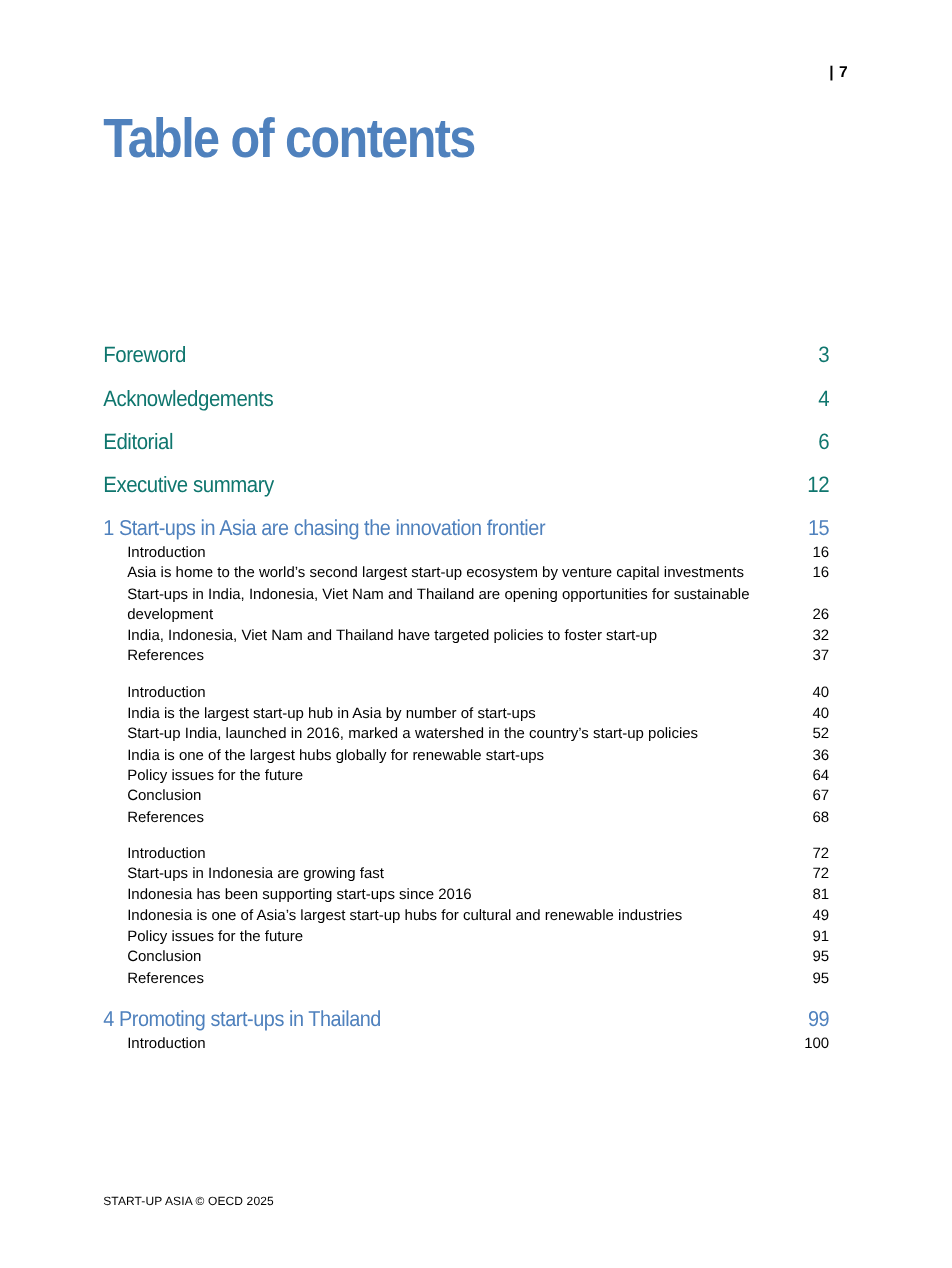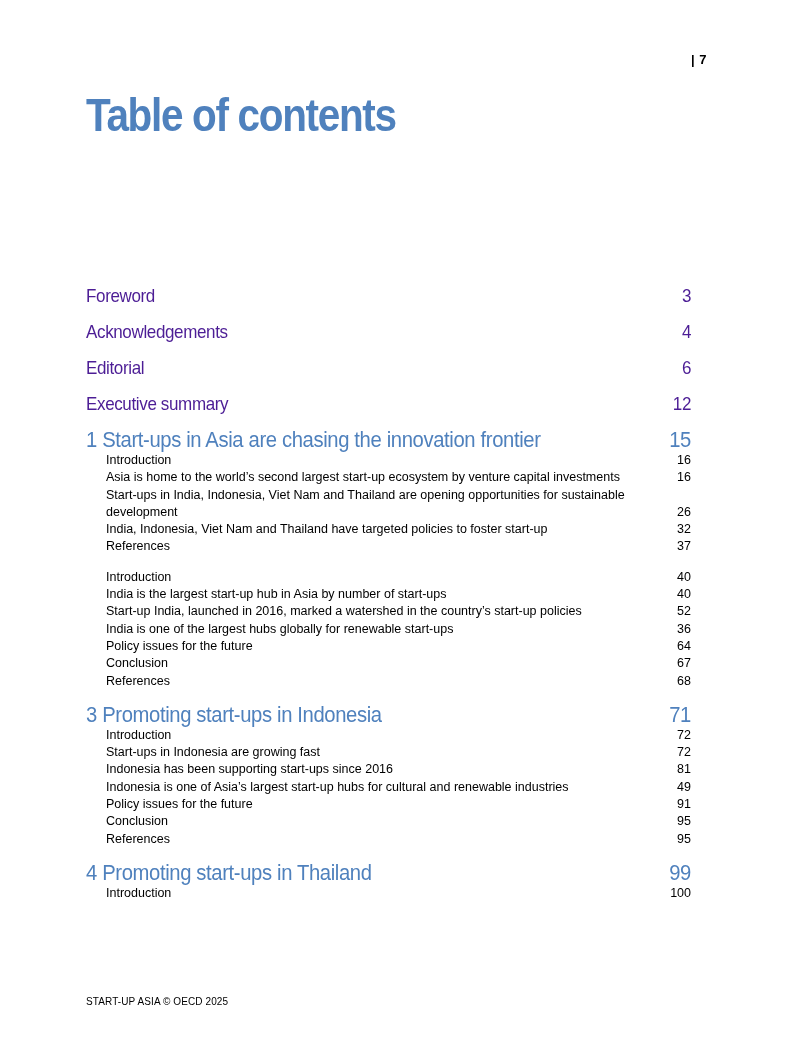--- a/index.html
+++ b/index.html
@@ -3,26 +3,26 @@
   <meta charset="utf-8">
   <style>
     html, body { margin: 0; padding: 0; background: #ffffff; }
     body { width: 793px; height: 1057px; position: relative; overflow: hidden; font-family: "Liberation Sans", sans-serif; color: #000; }
     .page-number { position: absolute; top: 52px; right: 86px; font-size: 13px; font-weight: bold; letter-spacing: 0.5px; }
     .title { position: absolute; top: 88px; left: 86px; margin: 0; font-size: 46px; font-weight: bold; color: #4f81bd; letter-spacing: -1.5px; transform: scaleX(0.88); transform-origin: left; white-space: nowrap; }
     .toc { position: absolute; top: 284px; left: 86px; width: 605px; }
     .toc-row { display: flex; justify-content: space-between; align-items: flex-end; }
     .toc-row .label { flex: 1; }
     .toc-row .page { text-align: right; min-width: 30px; }
-    .main-entry { font-size: 18.5px; color: #4c1d95; height: 36px; line-height: 24px; align-items: flex-start; letter-spacing: -0.4px; gap: 28px; }
+    .main-entry { font-size: 18.5px; color: #0f766e; height: 36px; line-height: 24px; align-items: flex-start; letter-spacing: -0.4px; gap: 28px; }
     .main-entry .label, .main-entry .page { display: inline-block; transform: scaleX(0.92); }
     .main-entry .label { transform-origin: left; }
     .main-entry .page { transform-origin: right; }
     .chapter { margin-bottom: 13px; }
-    .chapter-head { font-size: 22px; color: #4f81bd; height: 24px; line-height: 24px; letter-spacing: -0.4px; gap: 24px; }
+    .chapter-head { font-size: 18px; color: #4f81bd; height: 24px; line-height: 24px; letter-spacing: -0.4px; gap: 24px; }
     .chapter-head .label { transform: scaleX(0.92); transform-origin: left; display: inline-block; white-space: nowrap; }
     .chapter-head .page { transform: scaleX(0.92); transform-origin: right; display: inline-block; }
     .sub { font-size: 12.5px; line-height: 17.3px; padding-left: 20px; align-items: flex-end; }
     .sub .label { padding-right: 30px; }
     .footer { position: absolute; top: 996px; left: 86px; font-size: 10px; letter-spacing: 0.1px; }
   </style>
 </head>
 <body>
 
 <div class="page-number">| 7</div>
@@ -101,24 +101,20 @@
       <span class="label">Conclusion</span>
       <span class="page">67</span>
     </div>
     <div class="toc-row sub">
       <span class="label">References</span>
       <span class="page">68</span>
     </div>
   </div>
 
   <div class="chapter">
-    <div class="toc-row chapter-head">
-      <span class="label">3 Promoting start-ups in Indonesia</span>
-      <span class="page">71</span>
-    </div>
     <div class="toc-row sub">
       <span class="label">Introduction</span>
       <span class="page">72</span>
     </div>
     <div class="toc-row sub">
       <span class="label">Start-ups in Indonesia are growing fast</span>
       <span class="page">72</span>
     </div>
     <div class="toc-row sub">
       <span class="label">Indonesia has been supporting start-ups since 2016</span>

